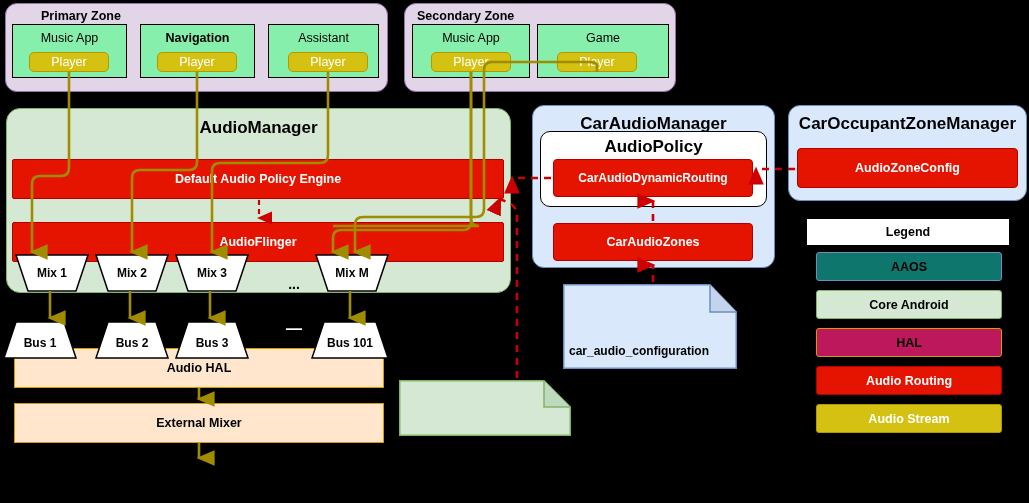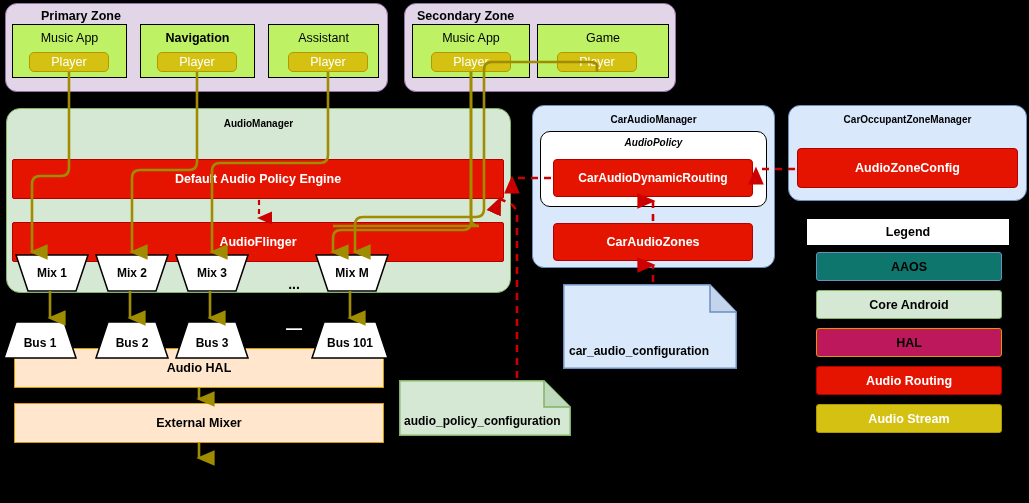--- a/index.html
+++ b/index.html
@@ -4,36 +4,36 @@
 <style>
   html,body{margin:0;padding:0;background:#000;}
   body{width:1029px;height:503px;overflow:hidden;
        font-family:"Liberation Sans","DejaVu Sans",sans-serif;}
   #stage{position:relative;width:1029px;height:503px;background:#000;}
   .abs{position:absolute;box-sizing:border-box;}
 
   
   .zone{background:#e1d5e7;border:1.5px solid #9673a6;border-radius:12px;}
   .zone-title{font-size:12.5px;font-weight:bold;color:#000;}
-  .app{background:#bef264;border:1.5px solid #000;}
+  .app{background:#86efac;border:1.5px solid #000;}
   .app-title{font-size:12.5px;color:#000;text-align:center;}
   .player{background:#d6b656;background:#d4c111;border:1.5px solid #b09a00;
           border-radius:5px;color:#fff;font-size:12.5px;font-weight:normal;
           display:flex;align-items:center;justify-content:center;}
   .green{background:#d5e8d4;border:1.5px solid #82b366;border-radius:14px;}
   .blue{background:#dae8fc;border:1.5px solid #6c8ebf;border-radius:12px;}
   .white{background:#fff;border:1.5px solid #000;border-radius:10px;}
   .red{background:#e51400;border:1.5px solid #b20000;color:#fff;
        font-size:12.5px;font-weight:bold;display:flex;align-items:center;
        justify-content:center;border-radius:4px;}
   .red-flat{border-radius:2px;}
   .hal{background:#ffe6cc;border:1.5px solid #d79b00;color:#000;
        font-size:12.5px;font-weight:bold;display:flex;align-items:center;
        justify-content:center;}
-  .ttl{font-size:10px;font-weight:bold;color:#000;text-align:center;}
+  .ttl{font-size:17px;font-weight:bold;color:#000;text-align:center;}
   .dots{color:#000;font-size:14px;font-weight:bold;text-align:center;}
   .dash-sep{color:#fff;font-size:16px;font-weight:bold;text-align:center;}
 
   
   .trap-wrap{position:absolute;}
   .trap-lbl{position:absolute;left:0;right:0;text-align:center;
             font-size:12px;font-weight:bold;color:#000;}
 
   
   .legend-box{background:#000;border:1.5px solid #000;}
@@ -144,21 +144,21 @@
     <svg width="76" height="36" viewBox="0 0 76 36">
       <polygon points="12,0 64,0 76,36 0,36" fill="#ffffff" stroke="#000000" stroke-width="1.5"></polygon>
     </svg>
     <div class="trap-lbl" style="top:14px;">Bus 101</div>
   </div>
 
   <div class="abs blue" style="left:532px;top:105px;width:243px;height:163px;">
     <div class="abs ttl" style="left:0;right:0;top:8px;">CarAudioManager</div>
   </div>
   <div class="abs white" style="left:540px;top:131px;width:227px;height:76px;">
-    <div class="abs ttl" style="left:0;right:0;top:5px;font-style:italic;">AudioPolicy</div>
+    <div class="abs ttl" style="left:0;right:0;top:5px;">AudioPolicy</div>
   </div>
   <div class="abs red" style="left:553px;top:159px;width:200px;height:38px;font-size:12px;">CarAudioDynamicRouting</div>
   <div class="abs red" style="left:553px;top:223px;width:200px;height:38px;">CarAudioZones</div>
 
   <div class="abs blue" style="left:788px;top:105px;width:239px;height:96px;">
     <div class="abs ttl" style="left:0;right:0;top:8px;">CarOccupantZoneManager</div>
   </div>
   <div class="abs red" style="left:797px;top:148px;width:221px;height:40px;">AudioZoneConfig</div>
 
   <div class="trap-wrap" style="left:563px;top:284px;width:174px;height:85px;">
@@ -167,21 +167,20 @@
       <path d="M147,0.75 L147,28 L173.25,28" fill="#c3d4ec" stroke="#6c8ebf" stroke-width="1.5"></path>
     </svg>
     <div class="note-lbl" style="left:6px;top:60px;">car_audio_configuration</div>
   </div>
 
   <div class="trap-wrap" style="left:399px;top:380px;width:172px;height:56px;">
     <svg width="172" height="56" viewBox="0 0 172 56">
       <path d="M0.75,0.75 L145,0.75 L171.25,27 L171.25,55.25 L0.75,55.25 Z" fill="#d5e8d4" stroke="#82b366" stroke-width="1.5"></path>
       <path d="M145,0.75 L145,27 L171.25,27" fill="#bfd9be" stroke="#82b366" stroke-width="1.5"></path>
     </svg>
-    <div class="note-lbl" style="left:5px;top:34px;">audio_policy_configuration</div>
   </div>
 
   <div class="abs legend-box" style="left:806px;top:218px;width:204px;height:222px;">
     <div class="legend-head abs" style="left:0;top:0;right:0;height:26px;">Legend</div>
     <div class="lg abs" style="left:9px;top:33px;width:186px;height:29px;background:#0f766e;border:1.5px solid #6c8ebf;color:#000;">AAOS</div>
     <div class="lg abs" style="left:9px;top:71px;width:186px;height:29px;background:#d5e8d4;border:1.5px solid #82b366;color:#000;">Core Android</div>
     <div class="lg abs" style="left:9px;top:109px;width:186px;height:29px;background:#be185d;border:1.5px solid #d79b00;color:#000;">HAL</div>
     <div class="lg abs" style="left:9px;top:147px;width:186px;height:29px;background:#e51400;border:1.5px solid #b20000;color:#fff;">Audio Routing</div>
     <div class="lg abs" style="left:9px;top:185px;width:186px;height:29px;background:#d4c111;border:1.5px solid #b09a00;color:#fff;">Audio Stream</div>
   </div>

